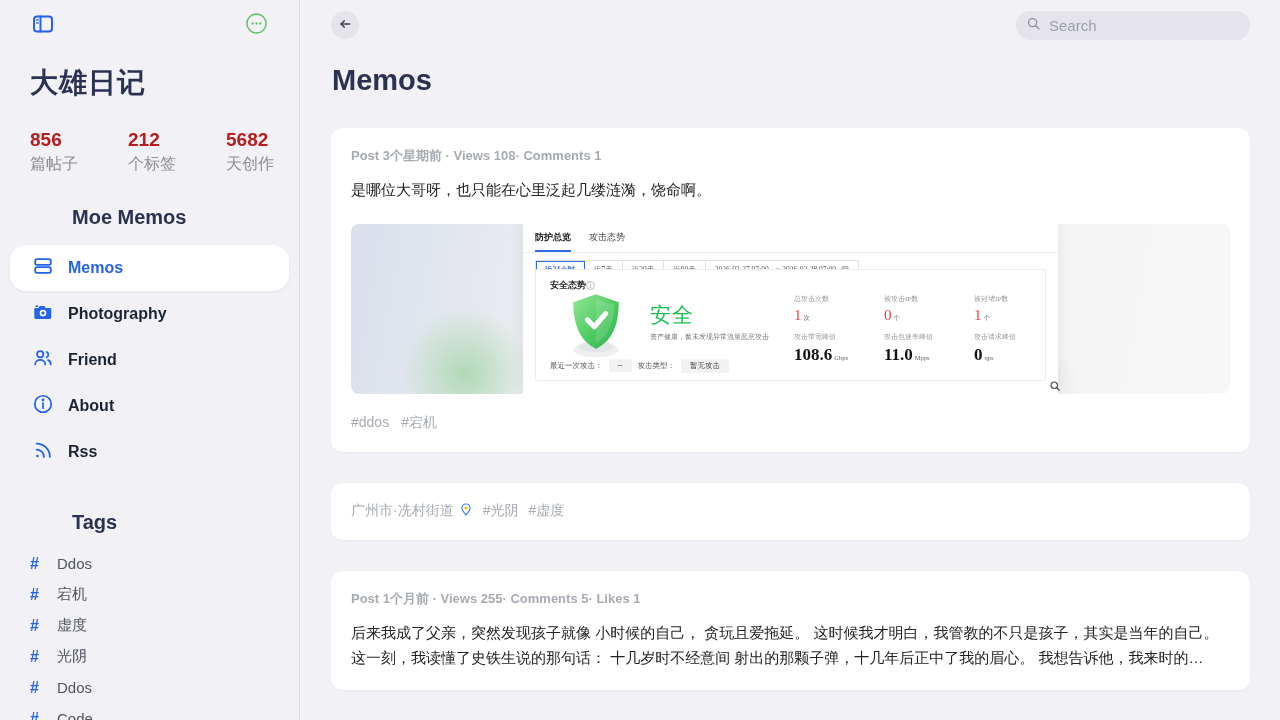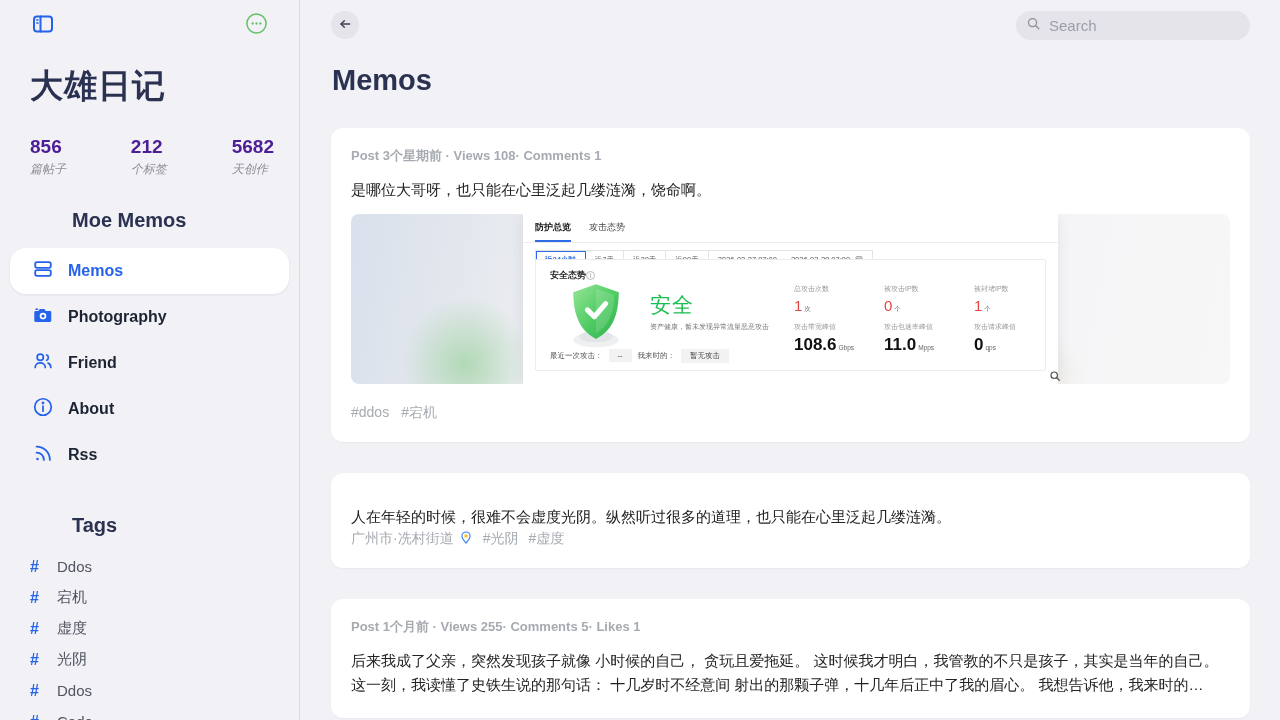--- a/index.html
+++ b/index.html
@@ -3,24 +3,24 @@
 <meta charset="utf-8">
 <style>
   * { margin:0; padding:0; box-sizing:border-box; }
   html,body { width:1280px; height:720px; overflow:hidden; }
   body { background:#f1f1f6; font-family:"Liberation Sans", sans-serif; color:#1f2430; }
 
   
   .sidebar { position:fixed; left:0; top:0; width:300px; height:720px; border-right:1px solid #d9d9e0; padding:12px 30px 0; }
   .sb-header { display:flex; justify-content:space-between; align-items:center; }
   .icon-btn { width:26px; height:26px; display:flex; align-items:center; justify-content:center; cursor:pointer; background:none; border:none; }
-  .sb-title { margin-top:26px; font-size:33px; font-weight:800; color:#2b3150; letter-spacing:1px; }
+  .sb-title { margin-top:26px; font-size:28px; font-weight:800; color:#2b3150; letter-spacing:1px; }
   .sb-stats { margin-top:27px; display:flex; width:244px; justify-content:space-between; }
-  .stat-val { font-size:19px; font-weight:800; color:#4c1d95; }
-  .stat-lab { margin-top:3px; font-size:12px; color:#8e8e93;font-style:italic; }
+  .stat-val { font-size:19px; font-weight:800; color:#b91c1c; }
+  .stat-lab { margin-top:3px; font-size:16px; color:#8e8e93; }
   .sb-section { margin-top:31px; font-size:20px; font-weight:800; color:#2b3150;margin-left:42px; }
   .sb-nav { margin:16px -20px 0; }
   .nav-item { display:flex; align-items:center; gap:14px; height:46px; padding:0 22px; border-radius:16px; cursor:pointer; }
   .nav-item.active { background:#ffffff; box-shadow:0 1px 3px rgba(30,40,70,.07); }
   .nav-label { font-size:16px; font-weight:700; color:#1c2433; }
   .nav-item.active .nav-label { color:#2563eb; }
   .sb-tags-header { margin-top:36px; }
   .tag-list { margin-top:14px; }
   .tag-row { display:flex; align-items:center; gap:15px; height:31px; cursor:pointer; }
   .tag-hash { color:#2563eb; font-size:16px; font-weight:700; width:12px; }
@@ -36,22 +36,22 @@
   .page-title { margin:25px 0 0 1px; font-size:29px; font-weight:800; color:#2b3150; }
 
   .card { background:#fff; border-radius:12px; padding:19px 20px 20px; margin-top:31px; box-shadow:0 1px 2px rgba(30,40,70,.04); }
   .card-meta { font-size:13px; font-weight:700; color:#a6aab1; }
   .card-content { margin-top:13px; font-size:15px; line-height:1.65; color:#232326; }
   .card-tags { margin-top:20px; display:flex; gap:12px; font-size:14px; color:#a6aab1; }
   .card-footer { margin-top:0; display:flex; align-items:center; gap:10px; font-size:14px; color:#a6aab1; }
   .loc { display:flex; align-items:center; gap:5px; }
 
   
-  .memo-img { position:relative; margin-top:11px; height:170px; border-radius:8px; overflow:hidden; cursor:pointer;
-    background:linear-gradient(100deg,#d9e0ec 0%,#e6e9ee 16%,#edeff1 26%,#f2f3f5 55%,#f7f7f8 100%); }
+  .memo-img { position:relative; margin-top:21px; height:170px; border-radius:8px; overflow:hidden; cursor:pointer;
+    background:linear-gradient(100deg,#d9e0ec 0%,#e6e9ee 16%,#edeff1 26%,#f2f3f5 55%,#f7f7f8 100%);font-family:Liberation Serif, serif; }
   .img-blob { position:absolute; inset:0;
     background:radial-gradient(90px 95px at 13% 88%, rgba(168,214,172,.85), rgba(168,214,172,0) 70%),
                radial-gradient(70px 60px at 78% 95%, rgba(232,226,216,.6), rgba(232,226,216,0) 70%); }
   .shot { position:absolute; left:172px; top:0; width:535px; height:170px; background:#fff; box-shadow:0 0 14px rgba(50,60,80,.10); color:#333; }
   .ss-tabs { display:flex; gap:18px; padding:7px 12px 0; border-bottom:1px solid #ededed; }
   .ss-tab { font-size:9px; color:#444; padding-bottom:6px; }
   .ss-tab.active { font-weight:700; color:#1a1a1a; border-bottom:2px solid #2f6be4; }
   .ss-filters { display:flex; margin:7px 0 0 12px; width:fit-content; border:1px solid #e3e3e3; background:#fff; }
   .ss-fcell { font-size:7.5px; color:#555; padding:4px 9px; border-right:1px solid #e3e3e3; white-space:nowrap; display:flex; align-items:center; gap:5px; }
   .ss-fcell:last-child { border-right:none; }
@@ -297,42 +297,41 @@
               <div class="ss-slabel">被封堵IP数</div>
               <div class="ss-sval"><span>1</span><span class="u">个</span></div>
               <div class="ss-slabel2">攻击请求峰值</div>
               <div class="ss-bval"><span>0</span><span class="u">qps</span></div>
             </div>
           </div>
 
           <div class="ss-pfooter">
             <span>最近一次攻击：</span>
             <span class="ss-chip">--</span>
-            <span>我来时的：</span>
+            <span>攻击类型：</span>
             <span class="ss-chip">暂无攻击</span>
           </div>
         </div>
       </div>
 
       <span class="img-zoom">
         <svg width="12" height="12" viewBox="0 0 24 24" fill="none" stroke="#555" stroke-width="2.4" stroke-linecap="round">
           <circle cx="10.5" cy="10.5" r="6.5"></circle>
             <line x1="15.5" y1="15.5" x2="20.5" y2="20.5"></line>
         </svg>
       </span>
     </div>
 
     <div class="card-tags">
       <span>#ddos</span>
       <span>#宕机</span>
     </div>
   </article>
 
   <article class="card">
-    <div class="card-content">人在年轻的时候，很难不会虚度光阴。纵然听过很多的道理，也只能在心里泛起几缕涟漪。</div>
     <div class="card-footer">
       <span class="loc">
         <span>广州市·冼村街道</span>
         <span>
           <svg width="14" height="15" viewBox="0 0 24 24">
             <path d="M12 2.5a7 7 0 0 1 7 7c0 4.8-5 9.5-7 12-2-2.5-7-7.2-7-12a7 7 0 0 1 7-7z" fill="none" stroke="#3b82f6" stroke-width="2"></path>
             <circle cx="12" cy="9.5" r="3" fill="#fbbf24"></circle>
           </svg>
         </span>
       </span>

